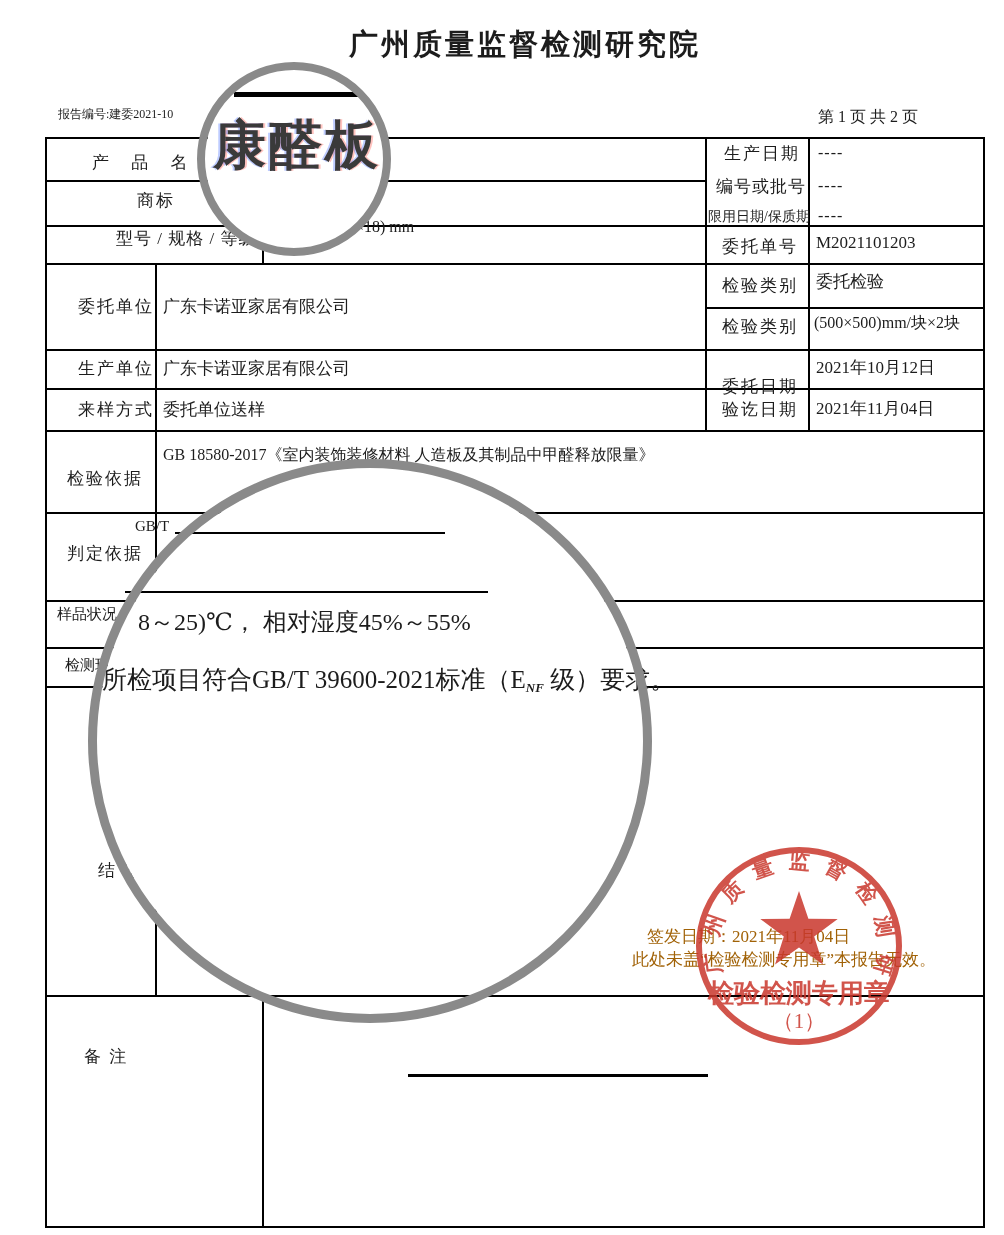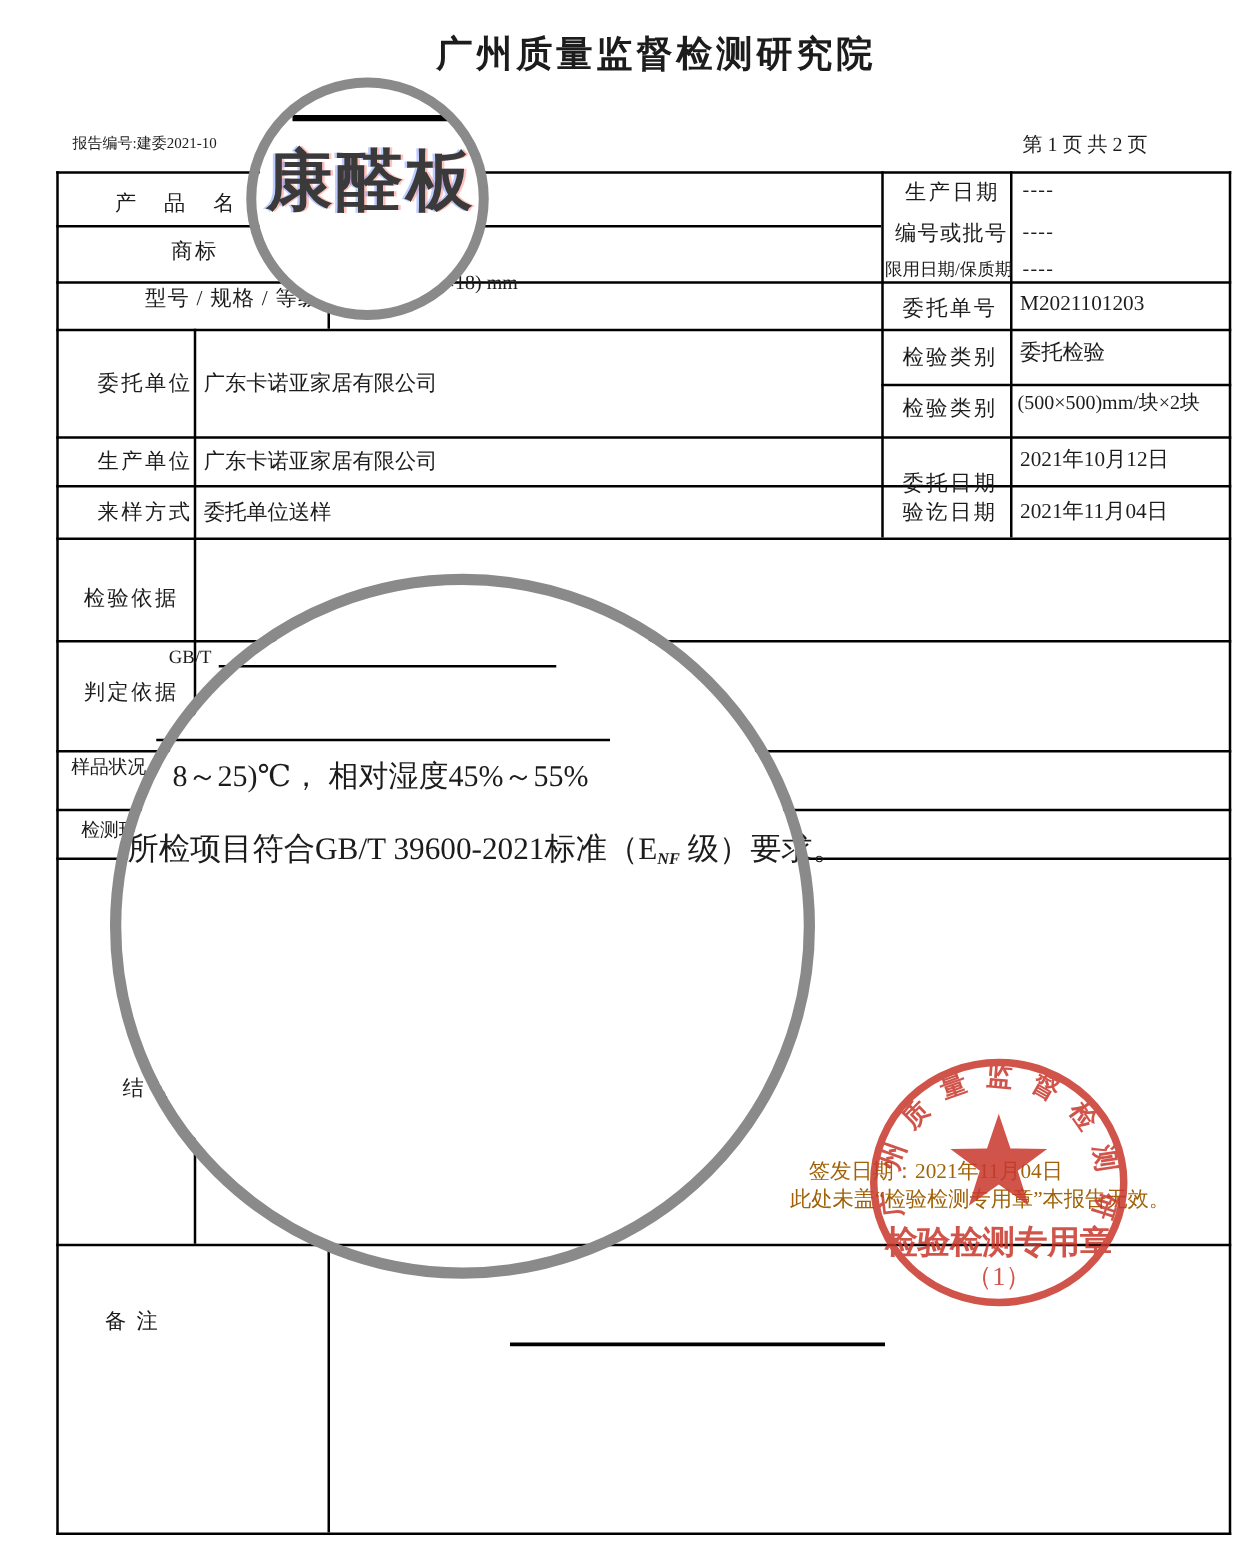--- a/index.html
+++ b/index.html
@@ -78,20 +78,21 @@
   <div class="t z1 val" style="left:163px;top:358px;">广东卡诺亚家居有限公司</div>
   <div class="t z1 lbl" style="left:722px;top:376px;">委托日期</div>
   <div class="t z1 val" style="left:816px;top:357px;">2021年10月12日</div>
 
   <div class="t z1 lbl" style="left:78px;top:399px;">来样方式</div>
   <div class="t z1 val" style="left:163px;top:399px;">委托单位送样</div>
   <div class="t z1 lbl" style="left:722px;top:399px;">验讫日期</div>
   <div class="t z1 val" style="left:816px;top:398px;">2021年11月04日</div>
 
   <div class="t z1 lbl" style="left:67px;top:468px;">检验依据</div>
+  <div class="t z1" style="left:163px;top:445px;font-size:16px;">GB 18580-2017《室内装饰装修材料 人造板及其制品中甲醛释放限量》</div>
 
   <div class="t z1 lbl" style="left:67px;top:543px;">判定依据</div>
   <div class="t z1" style="left:135px;top:517px;font-size:15px;">GB/T</div>
 
   <div class="t z1" style="left:57px;top:605px;font-size:15px;">样品状况</div>
   <div class="t z1" style="left:48px;top:656px;font-size:15px;padding-left:17px;">检测环境</div>
 
   <div class="t z1 lbl" style="left:98px;top:750px;">检</div>
   <div class="t z1 lbl" style="left:98px;top:860px;">结  论</div>
 

